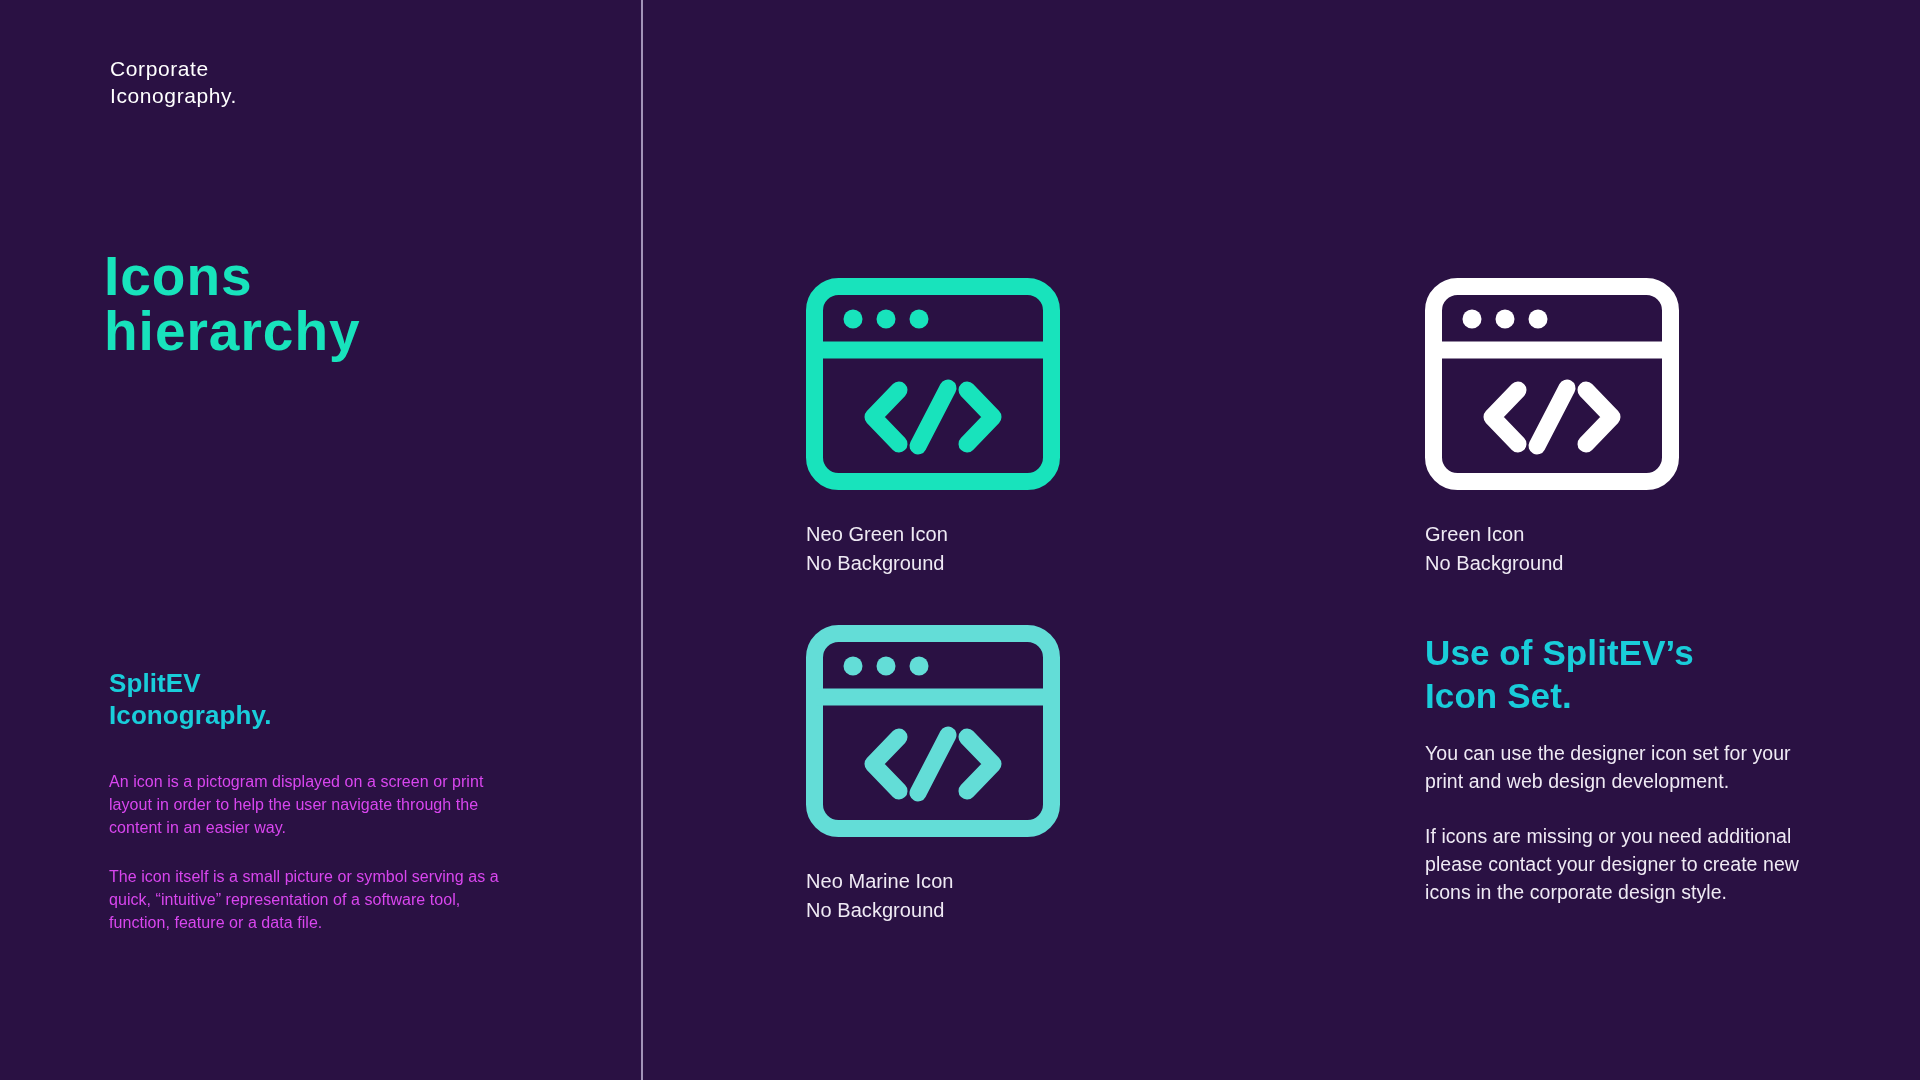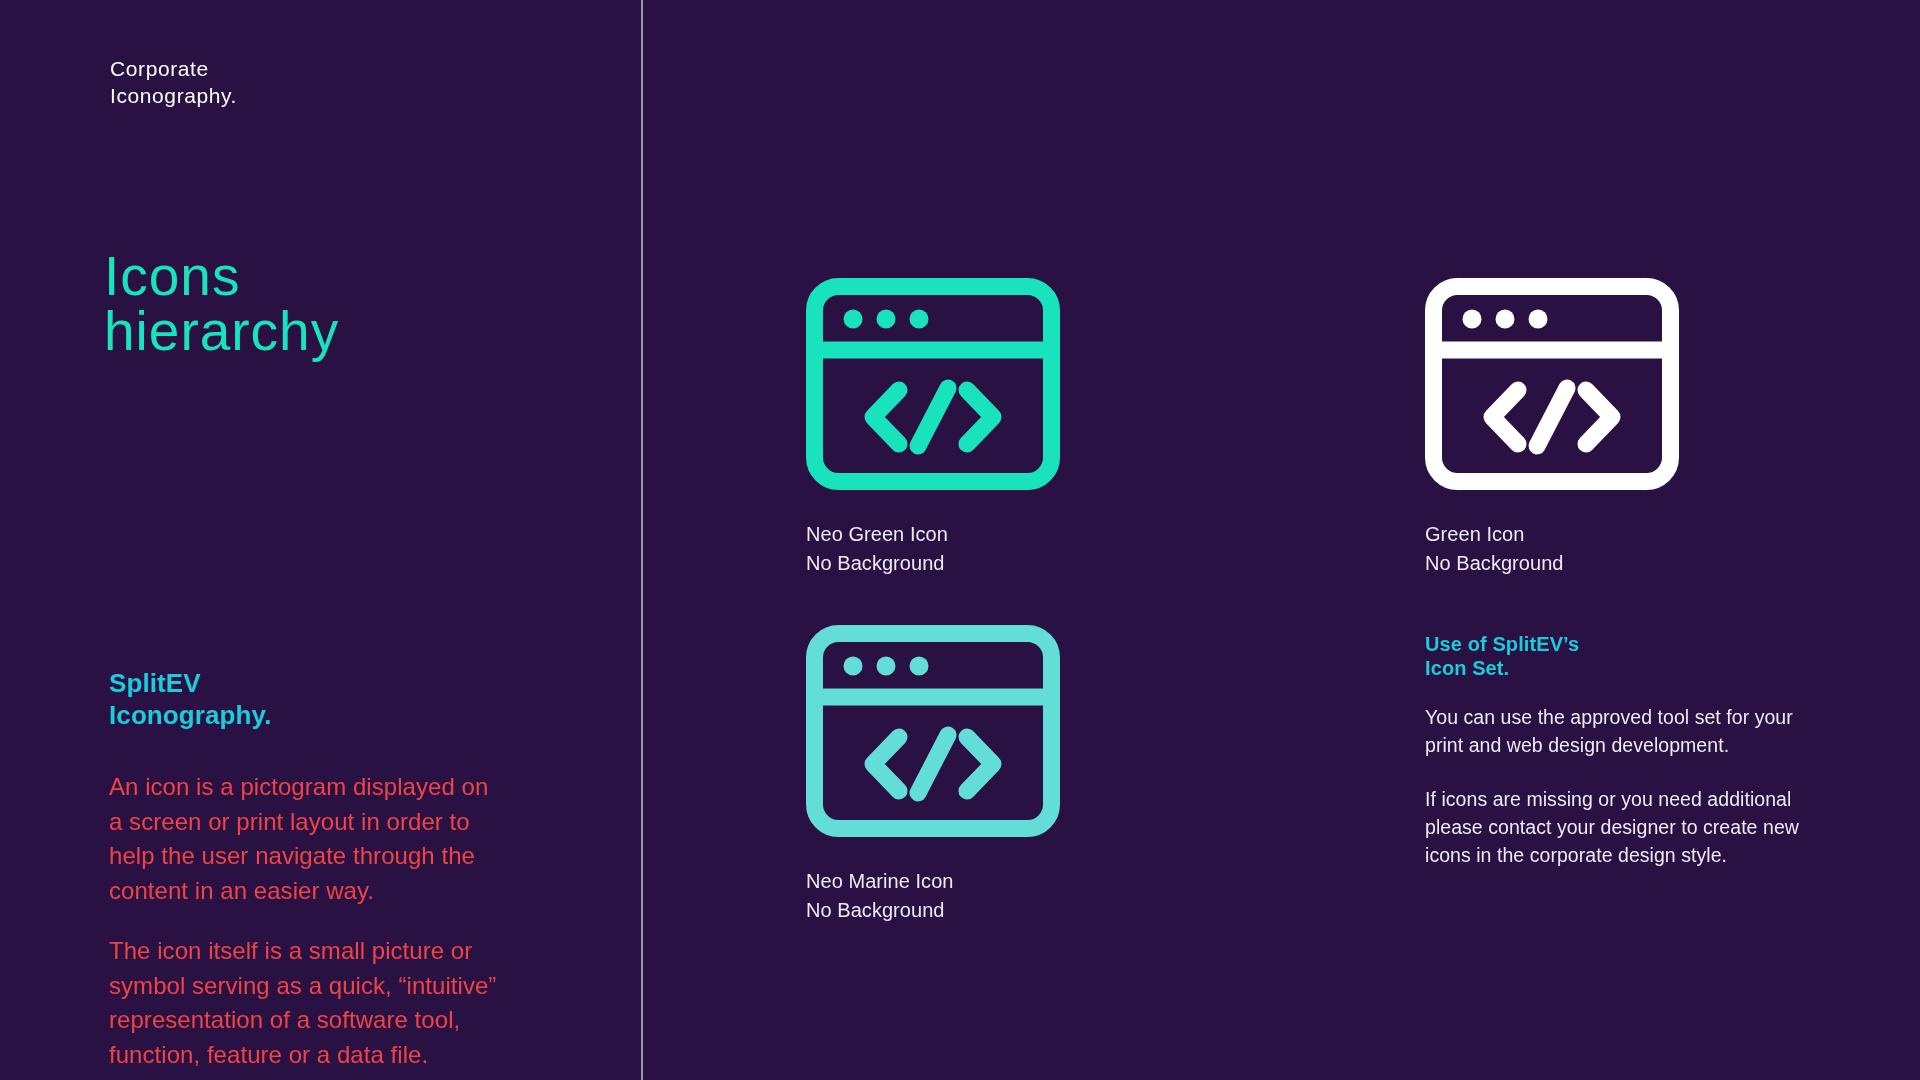--- a/index.html
+++ b/index.html
@@ -46,21 +46,21 @@
   }
 
   .bigtitle {
     position: absolute;
     left: 104px;
     top: 249px;
     width: 520px;
     color: #18e3bc;
     font-size: 55px;
     line-height: 1.0;
-    font-weight: 400;
+    font-weight: 700;
     letter-spacing: 1px;
   }
   .bigtitle .l2 { display: block; }
 
   .sub-accent {
     position: absolute;
     left: 109px;
     top: 668px;
     width: 480px;
     color: #19cdda;
@@ -71,22 +71,22 @@
   }
 
   .body-col {
     position: absolute;
     left: 109px;
     top: 770px;
     width: 395px;
   }
   .body-col p {
     margin: 0 0 26px 0;
-    color: #ef4444;
-    font-size: 24px;
+    color: #d946ef;
+    font-size: 16px;
     line-height: 1.44;
     font-weight: 400;
     letter-spacing: 0.05px;
   }
   .body-col p:last-child { margin-bottom: 12px; }
 
   
   .cell { position: absolute; }
 
   .icon-wrap {
@@ -109,21 +109,21 @@
   
   .usage {
     position: absolute;
     left: 1425px;
     top: 632px;
     width: 380px;
   }
   .usage h3 {
     margin: 0 0 22px 0;
     color: #19cdda;
-    font-size: 20px;
+    font-size: 35px;
     line-height: 1.22;
     font-weight: 700;
     letter-spacing: 0.1px;
   }
   .usage p {
     margin: 0 0 26px 0;
     color: #efeaf4;
     font-size: 19.5px;
     line-height: 1.44;
     font-weight: 400;
@@ -225,17 +225,17 @@
     </div>
     <div class="caption">Neo Marine Icon
 No Background</div>
   </div>
 
   <div class="usage">
     <h3>
       <span>Use of SplitEV’s</span><br>
       <span>Icon Set.</span>
     </h3>
-    <p>You can use the approved tool set for your print and web design development.</p>
+    <p>You can use the designer icon set for your print and web design development.</p>
     <p>If icons are missing or you need additional please contact your designer to create new icons in the corporate design style.</p>
   </div>
 
 </div>
 
 </body></html>

